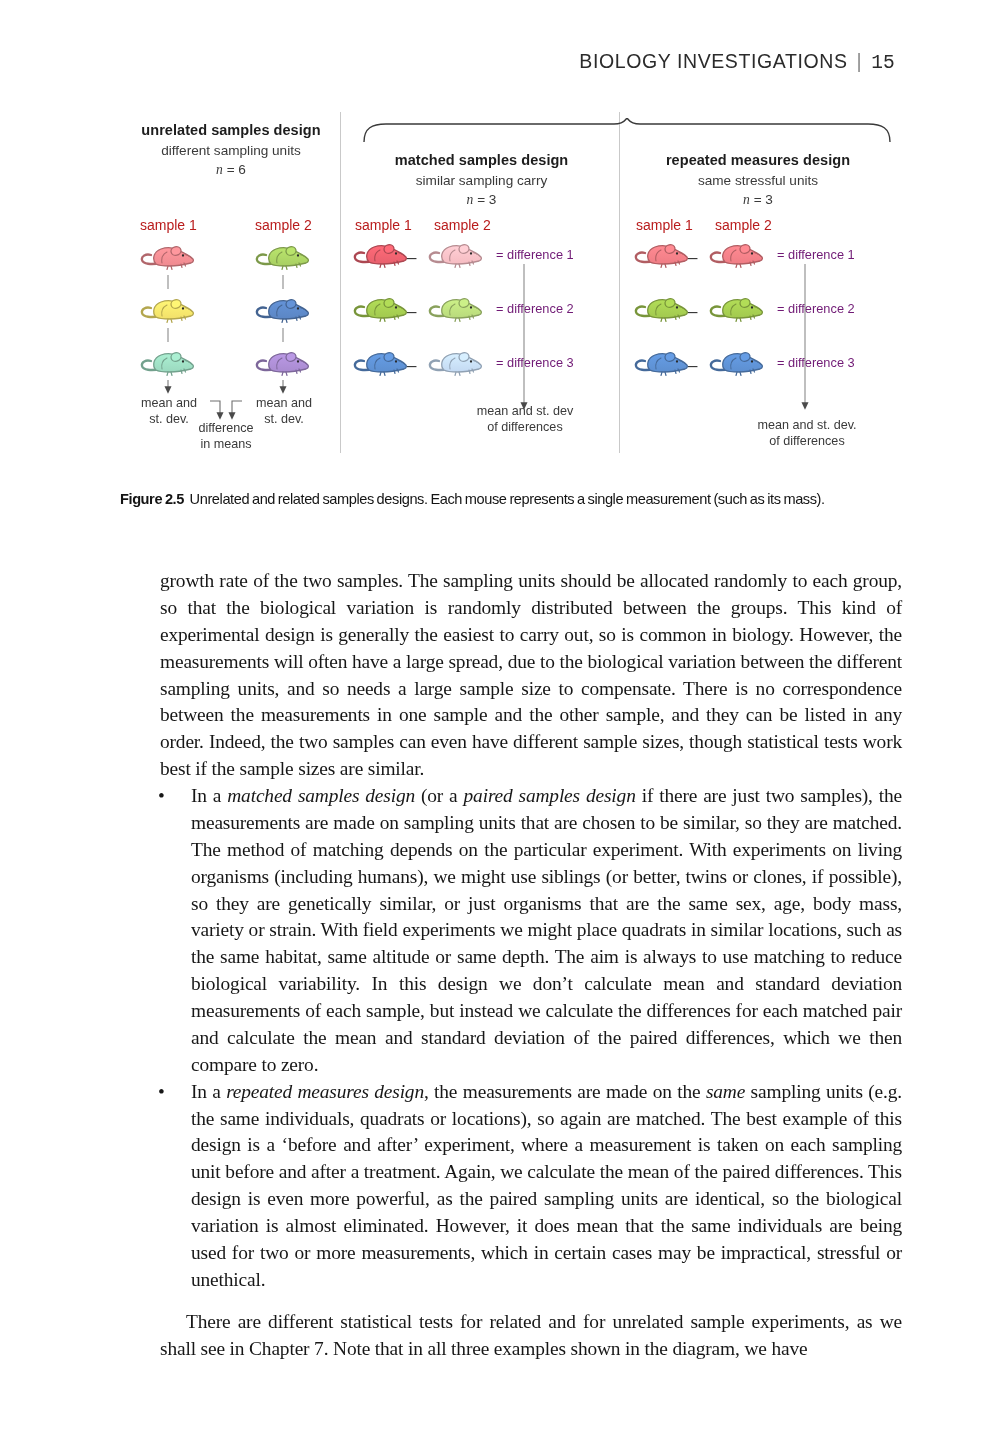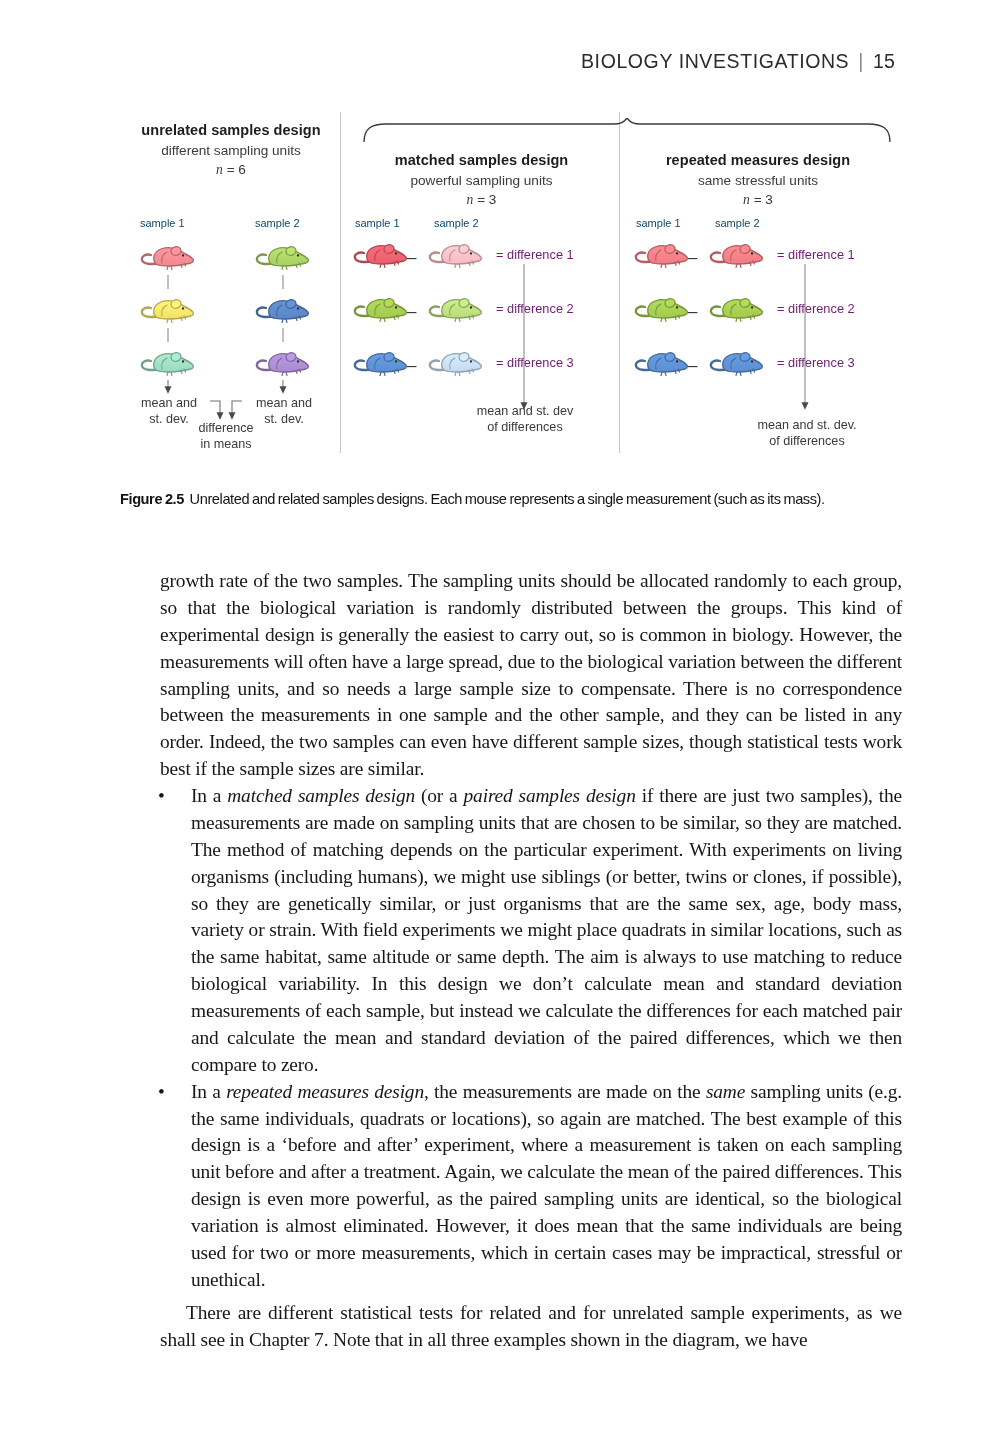--- a/index.html
+++ b/index.html
@@ -13,21 +13,21 @@
 
   
   .runhead{
     position:absolute;left:0;right:105px;top:50px;
     text-align:right;
     font-family:"Liberation Sans", sans-serif;
     font-size:19.5px;letter-spacing:.6px;color:#2b2b2b;
     font-weight:400;
   }
   .runhead .sep{display:inline-block;padding:0 9px;color:#8a8a8a;font-weight:300;}
-  .runhead .pg{letter-spacing:.2px;}
+  .runhead .pg{letter-spacing:.2px;font-family:Liberation Mono, monospace;}
 
   
   .figure{position:absolute;left:122px;top:108px;width:770px;height:345px;}
   .fig-inner{position:relative;width:100%;height:100%;
     font-family:"Liberation Sans", sans-serif;color:#2f2f2f;}
 
   .vdiv{position:absolute;top:4px;width:1px;height:341px;background:#c9c9c9;}
   .vdiv.d1{left:218px;}
   .vdiv.d2{left:497px;}
 
@@ -41,21 +41,21 @@
   .p1{left:0px;width:218px;}
   .p2{left:222px;width:275px;}
   .p3{left:502px;width:268px;}
 
   .ph{text-align:center;}
   .ph .t1{font-size:14.5px;font-weight:bold;color:#1d1d1d;letter-spacing:.05px;}
   .ph .t2{font-size:13.6px;color:#3a3a3a;margin-top:5px;}
   .ph .t3{font-size:13.6px;color:#3a3a3a;margin-top:4px;}
   .ph .t3 i{font-family:"Liberation Serif",serif;font-style:italic;}
 
-  .smplrow{position:absolute;font-size:11px;color:#0c4a6e;}
+  .smplrow{position:absolute;font-size:14px;color:#b91c1c;}
 
   .mouse{position:absolute;}
   .minus{position:absolute;font-size:17px;color:#333;font-family:"Liberation Sans",sans-serif;}
   .difflbl{position:absolute;font-size:12.8px;color:#701a75;white-space:nowrap;}
   .botlbl{position:absolute;font-size:12.6px;color:#3a3a3a;text-align:center;line-height:1.25;white-space:pre-line;}
   .arrowsvg{position:absolute;overflow:visible;}
 
   
   .caption{
     position:absolute;left:120px;top:466px;width:772px;
@@ -285,21 +285,21 @@
         <path d="M120,7 L110,7 L110,22" fill="none" stroke="#6e6e6e" stroke-width="1.1" marker-end="url(#ah2)"></path>
       </svg>
 
       <div class="botlbl" style="left:49px;top:313px;width:110px;">difference
 in means</div>
     </div>
 
     <div class="panel p2">
       <div class="ph" style="margin-top:44px;">
         <div class="t1">matched samples design</div>
-        <div class="t2">powerful sampling units</div>
+        <div class="t2">similar sampling carry</div>
         <div class="t3"><i>n</i><span> = 3</span></div>
       </div>
 
       <div class="smplrow" style="left:11px;top:109px;">sample 1</div>
       <div class="smplrow" style="left:90px;top:109px;">sample 2</div>
 
       <div class="mouse" style="left:8px;top:128px;"><svg width="58" height="40" viewBox="0 0 116 80">
   <defs>
     <linearGradient id="mg6" x1="0" y1="0" x2="0" y2="1">
       <stop offset="0" stop-color="#ff6a78"></stop>
@@ -655,16 +655,16 @@
 
     <ul class="bullets">
       <li>
         <span class="bul">•</span><span>In a </span><em>matched samples design</em><span> (or a </span><em>paired samples design</em><span> if there are just two samples), the measurements are made on sampling units that are chosen to be similar, so they are matched. The method of matching depends on the particular experiment. With experiments on living organisms (including humans), we might use siblings (or better, twins or clones, if possible), so they are genetically similar, or just organisms that are the same sex, age, body mass, variety or strain. With field experiments we might place quadrats in similar locations, such as the same habitat, same altitude or same depth. The aim is always to use matching to reduce biological variability. In this design we don’t calculate mean and standard deviation measurements of each sample, but instead we calculate the differences for each matched pair and calculate the mean and standard deviation of the paired differences, which we then compare to zero.</span>
       </li>
       <li>
         <span class="bul">•</span><span>In a </span><em>repeated measures design</em><span>, the measurements are made on the </span><em>same</em><span> sampling units (e.g. the same individuals, quadrats or locations), so again are matched. The best example of this design is a ‘before and after’ experiment, where a measurement is taken on each sampling unit before and after a treatment. Again, we calculate the mean of the paired differences. This design is even more powerful, as the paired sampling units are identical, so the biological variation is almost eliminated. However, it does mean that the same individuals are being used for two or more measurements, which in certain cases may be impractical, stressful or unethical.</span>
       </li>
     </ul>
 
-    <p class="para-tail" style="margin-top:6px;">There are different statistical tests for related and for unrelated sample experiments, as we shall see in Chapter 7. Note that in all three examples shown in the diagram, we have</p>
+    <p class="para-tail" style="margin-top:15px;">There are different statistical tests for related and for unrelated sample experiments, as we shall see in Chapter 7. Note that in all three examples shown in the diagram, we have</p>
   </div>
 
 </div>
 
 </body></html>

